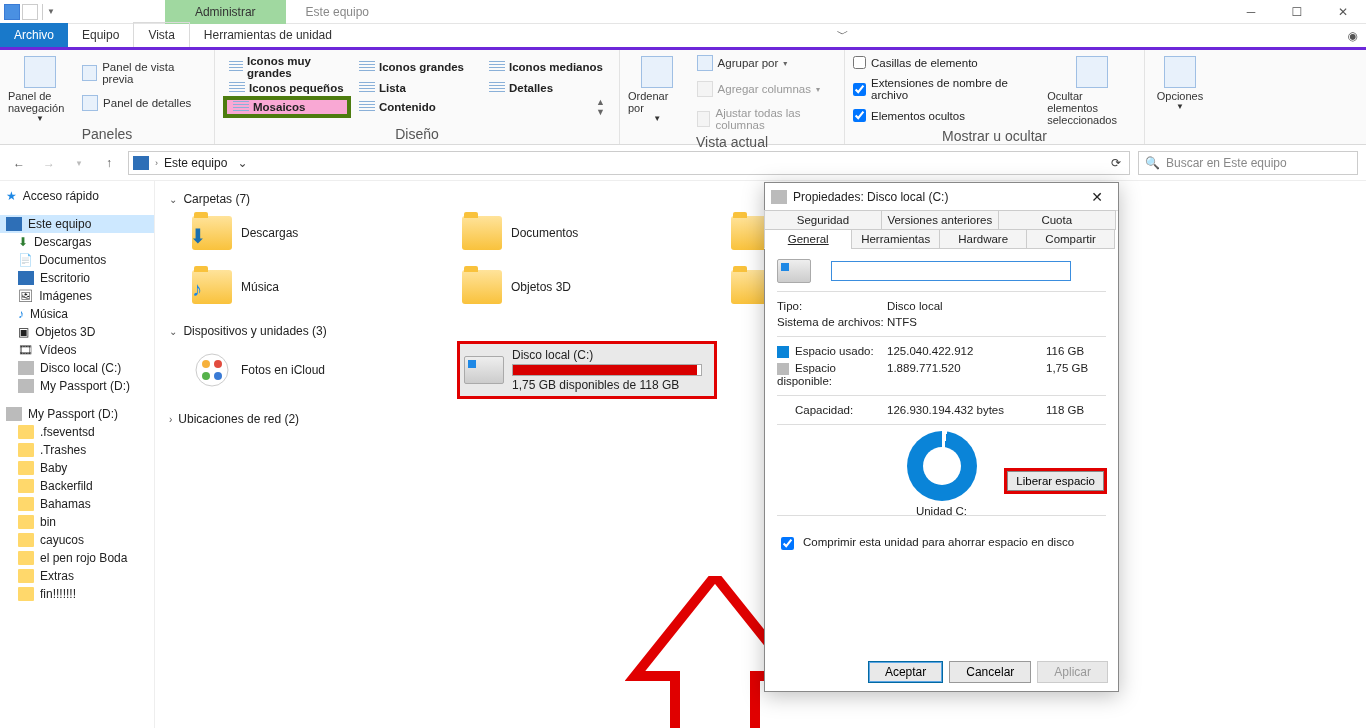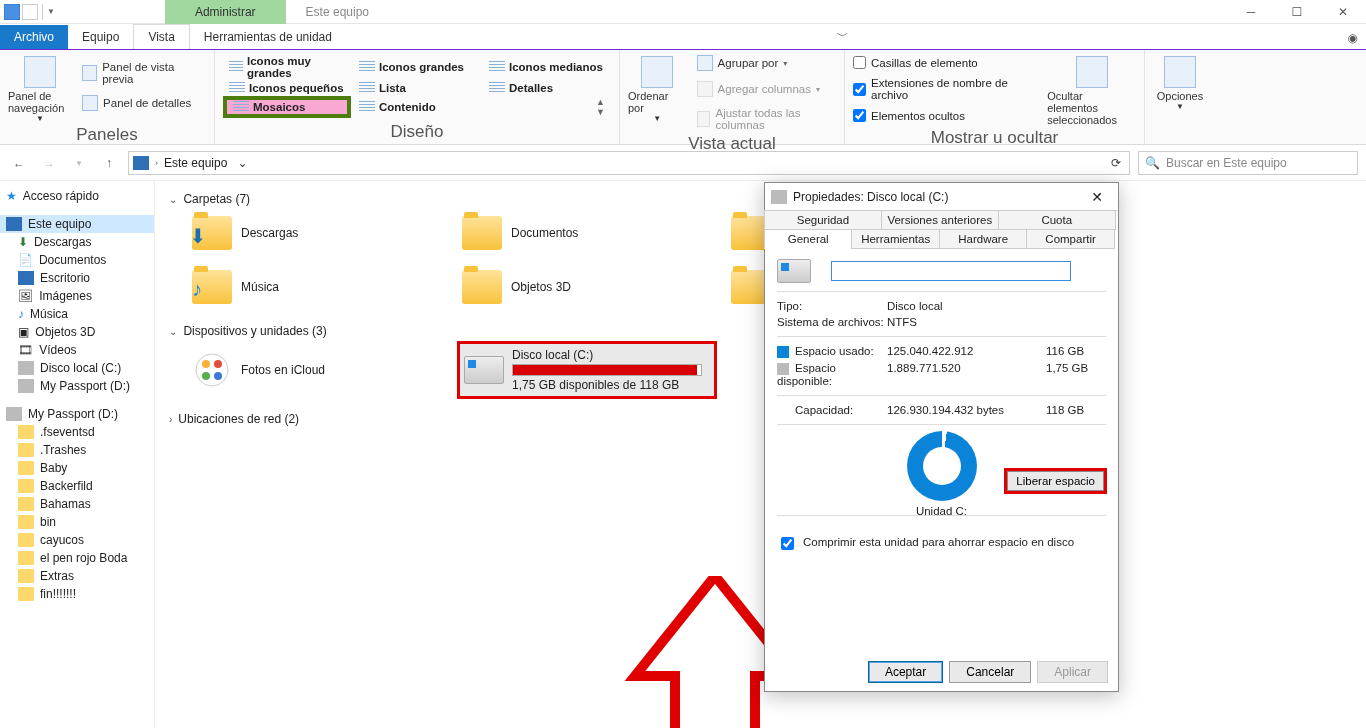--- a/index.html
+++ b/index.html
@@ -9,29 +9,29 @@
   .titlebar .qat { display:flex; align-items:center; gap:2px; padding-left:4px;}
   .qat-sq { width:16px; height:16px; border:1px solid #3a7bd5; background:#4a90e2; }
   .qat-blank { width:16px; height:16px; border:1px solid #ccc;}
   .qat-sep { width:1px; height:16px; background:#ccc; margin:0 2px;}
   .qat-drop { font-size:8px; color:#666;}
   .titlebar .ctx-tab { background:#a0d8a0; color:#333; padding:4px 30px; height:24px; display:flex; align-items:center; margin-left:110px;}
   .titlebar .wtitle { color:#888; margin-left:20px;}
   .titlebar .winbtns { margin-left:auto; display:flex;}
   .winbtn { width:46px; height:24px; display:flex; align-items:center; justify-content:center; color:#555;}
   
-  .tabbar { height:26px; display:flex; align-items:end; background:#fff; border-bottom:1px solid #6d28d9;}
+  .tabbar { height:26px; display:flex; align-items:end; background:#fff; border-bottom:3px solid #6d28d9;}
   .tab { padding:5px 14px; color:#333; cursor:default;}
   .tab.active { background:#1979ca; color:#fff;}
   .tabbar .help { margin-left:auto; padding:4px 8px; color:#555;}
   
   .ribbon { height:95px; background:#fafafa; display:flex; border-bottom:1px solid #dadada;}
   .rgroup { border-right:1px solid #e3e3e3; padding:4px 8px 2px 8px; display:flex; flex-direction:column;}
   .rgroup .body { flex:1; display:flex; gap:6px; align-items:flex-start;}
-  .rgroup .label { text-align:center; color:#555; font-size:17px; padding-top:2px;}
+  .rgroup .label { text-align:center; color:#555; font-size:14px; padding-top:2px;}
   .bigbtn { display:flex; flex-direction:column; align-items:center; width:68px; font-size:11px; color:#333; padding-top:2px;}
   .bigbtn .ic { width:32px; height:32px; border:1px solid #9fbfe4; background:#e8f1fb; margin-bottom:2px;}
   .stackbtns { display:flex; flex-direction:column; gap:8px;}
   .smallbtn { display:flex; align-items:center; gap:5px; padding:1px 4px; font-size:11.5px; color:#333;}
   .smallbtn .ic { width:16px; height:16px; border:1px solid #9fbfe4; background:#e8f1fb;}
   .chk { display:flex; align-items:center; gap:5px; font-size:11.5px;}
   .chk input { width:13px; height:13px; margin:0;}
   .layoutgrid { display:grid; grid-template-columns:auto auto auto; gap:0 4px;font-weight:bold;}
   .layoutbtn { display:flex; align-items:center; gap:4px; padding:1px 6px; font-size:11.5px;}
   .layoutbtn.sel { background:#f9a8d4; border:4px solid #4d7c0f;}
@@ -75,21 +75,21 @@
   
   .bigarrow { position:absolute; left:470px; top:395px; }
   
   .dlg { position:absolute; left:764px; top:182px; width:355px; height:510px; background:#fff; border:1px solid #888; box-shadow:0 4px 20px rgba(0,0,0,.25);}
   .dlg-title { height:28px; display:flex; align-items:center; padding:0 6px; gap:6px; border-bottom:1px solid #ddd;}
   .dlg-title .x { margin-left:auto; width:30px; text-align:center; font-size:14px;}
   .dlg-tabs { display:flex; flex-wrap:wrap; font-size:11.5px;}
   .dlg-tab { padding:3px 0; text-align:center; border:1px solid #ccc; margin:-1px 0 0 -1px; background:#f4f4f4;}
   .dlg-tab.w3 { width:33.4%;}
   .dlg-tab.w4 { width:25.06%;}
-  .dlg-tab.active { background:#fff; border-bottom:1px solid #fff;}
+  .dlg-tab.active { background:#fff; border-bottom:1px solid #fff;text-decoration:underline;}
   .dlg-body { padding:10px 12px; font-size:11.5px;}
   .dlg-row { display:flex; padding:2px 0;}
   .dlg-row .k { width:110px;}
   .dlg-row .v { flex:1;}
   .dlg-row .v2 { width:60px; text-align:left;}
   .sq { width:12px; height:12px; display:inline-block; margin-right:6px; vertical-align:middle;}
   .hr { border-top:1px solid #ddd; margin:6px 0;}
   .nameinput { width:240px; height:20px; border:1px solid #3a8dde; outline:none;}
   .pie { width:70px; height:70px; border-radius:50%; background:conic-gradient(#fff 0 8deg, #0a84d8 8deg 360deg); border:none; margin:6px auto 2px auto; position:relative;}
   .pie::after { content:""; position:absolute; inset:16px; background:#fff; border-radius:50%;}

